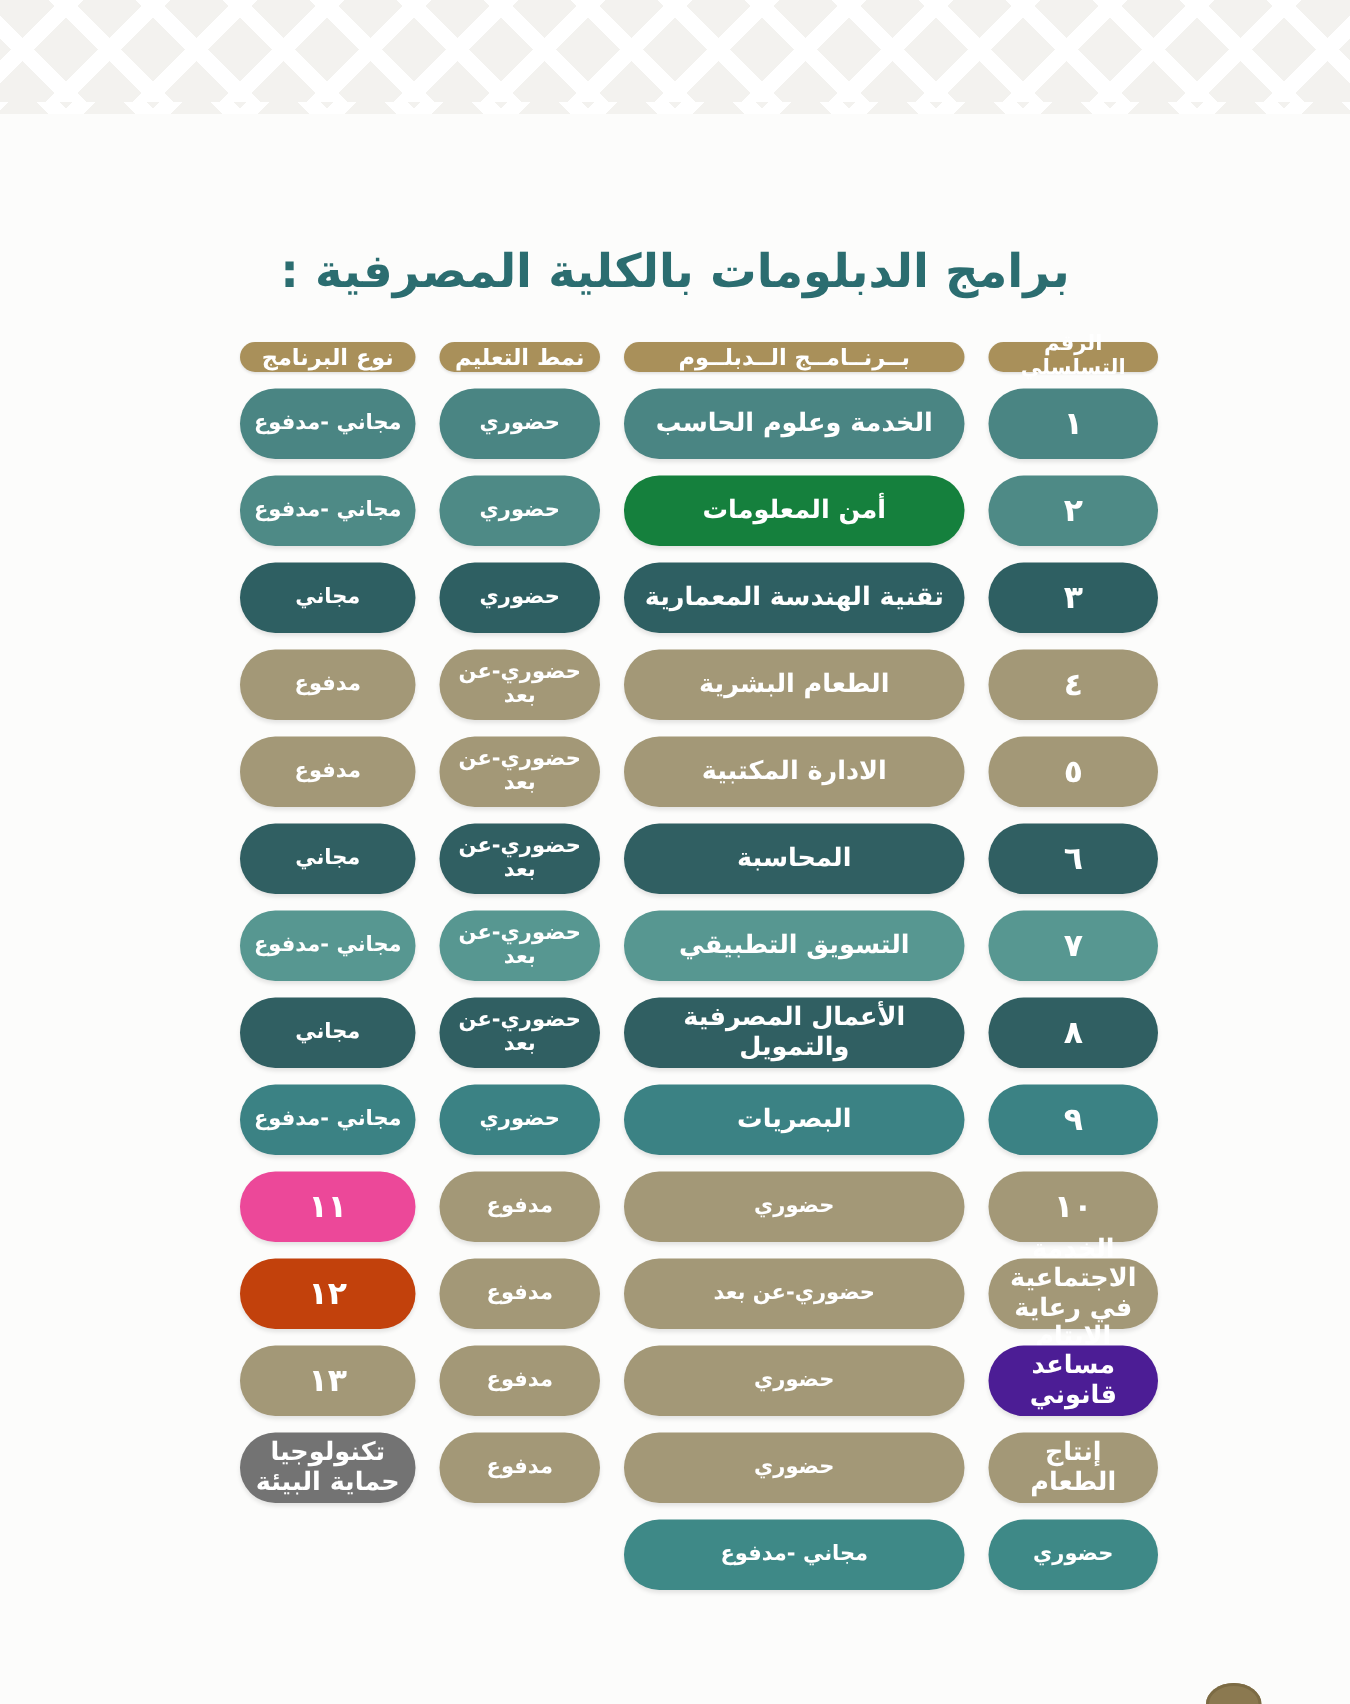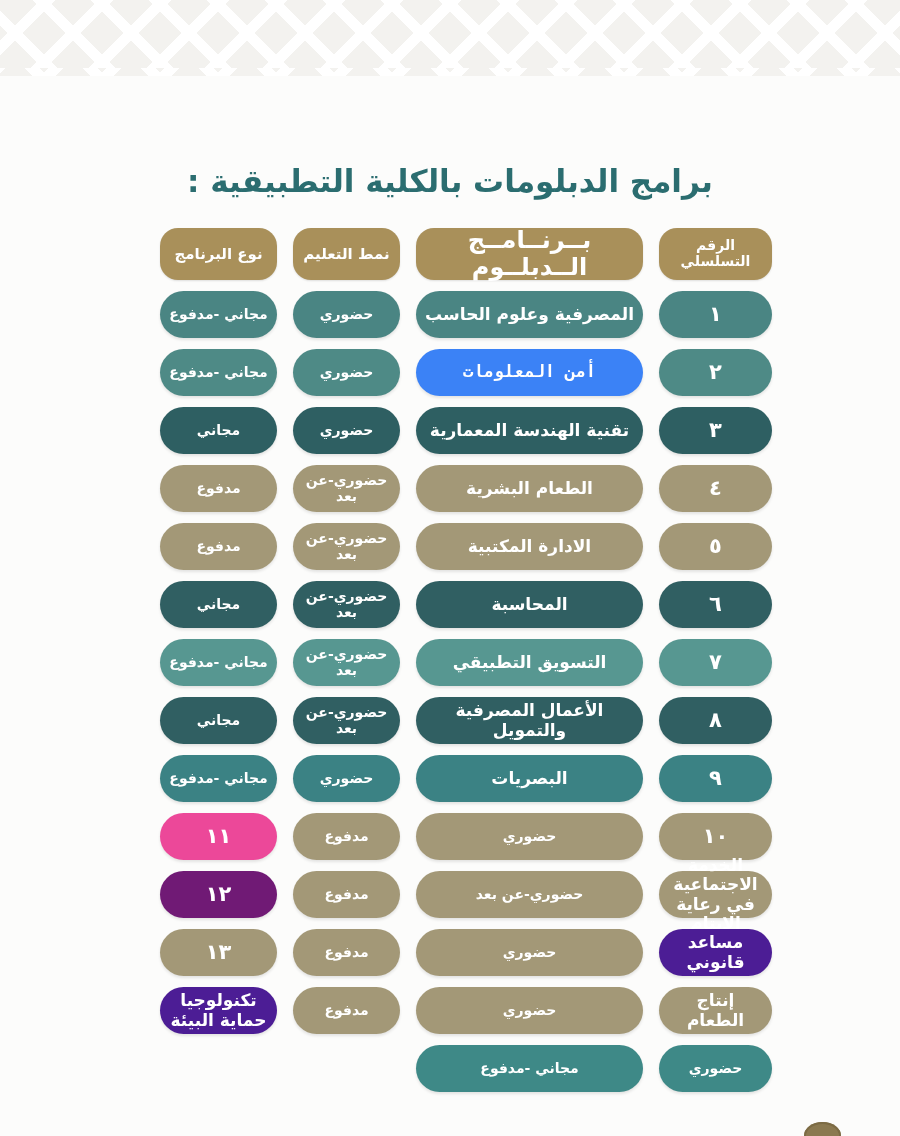--- a/index.html
+++ b/index.html
@@ -40,56 +40,56 @@
     border-radius:24px;
     height:47px;
     display:flex;align-items:center;justify-content:center;
     text-align:center;
     direction:rtl;
     font-weight:bold;
     box-shadow:0 2px 3px rgba(0,0,0,0.10);
     padding:0 8px;box-sizing:border-box;
     line-height:1.12;
   }
-  .pill.hdr{height:52px;border-radius:18px;box-shadow:0 1px 2px rgba(0,0,0,0.12);}
+  .pill.hdr{height:20px;border-radius:18px;box-shadow:0 1px 2px rgba(0,0,0,0.12);}
   .hdr-serial{font-size:14px;}
-  .hdr-program{font-size:24px;height:42px;border-radius:21px;}
+  .hdr-program{font-size:15px;height:42px;border-radius:21px;}
   .hdr-mode{font-size:15px;}
   .hdr-type{font-size:15px;}
   .c-serial{font-size:21px;}
   .c-program{font-size:17px;}
   .c-mode{font-size:14px;}
   .c-type{font-size:14px;}
   
   .bottom-dot{
     position:absolute;top:1122px;left:804px;
     width:37px;height:28px;border-radius:50%;
     background:#8b7950;
     box-shadow:inset 0 0 0 2px #7c6b44;
   }
 </style>
 </head>
 <body>
 
 <div class="banner"></div>
 
-<h1 class="title" style="color: rgb(43, 109, 112);">برامج الدبلومات بالكلية التطبيقية :</h1>
+<h1 class="title" style="color: rgb(43, 109, 112);">برامج الدبلومات بالكلية المصرفية :</h1>
 
 <div class="table">
   <div class="pill hdr hdr-serial" style="background: rgb(169, 144, 90);">الرقم التسلسلي</div>
   <div class="pill hdr hdr-program" style="background: rgb(169, 144, 90);">بــرنــامــج الــدبلــوم</div>
   <div class="pill hdr hdr-mode" style="background: rgb(169, 144, 90);">نمط التعليم</div>
   <div class="pill hdr hdr-type" style="background: rgb(169, 144, 90);">نوع البرنامج</div>
 
 <div class="pill c-serial" style="background: rgb(74, 133, 131);">١</div>
-    <div class="pill c-program" style="background: rgb(74, 133, 131);">المصرفية وعلوم الحاسب</div>
+    <div class="pill c-program" style="background: rgb(74, 133, 131);">الخدمة وعلوم الحاسب</div>
     <div class="pill c-mode" style="background: rgb(74, 133, 131);">حضوري</div>
     <div class="pill c-type" style="background: rgb(74, 133, 131);">مجاني -مدفوع</div>
     <div class="pill c-serial" style="background: rgb(78, 138, 134);">٢</div>
-    <div class="pill c-program" style="background: #3b82f6; font-family: Liberation Mono, monospace;">أمن المعلومات</div>
+    <div class="pill c-program" style="background: #15803d;">أمن المعلومات</div>
     <div class="pill c-mode" style="background: rgb(78, 138, 134);">حضوري</div>
     <div class="pill c-type" style="background: rgb(78, 138, 134);">مجاني -مدفوع</div>
     <div class="pill c-serial" style="background: rgb(46, 95, 98);">٣</div>
     <div class="pill c-program" style="background: rgb(46, 95, 98);">تقنية الهندسة المعمارية</div>
     <div class="pill c-mode" style="background: rgb(46, 95, 98);">حضوري</div>
     <div class="pill c-type" style="background: rgb(46, 95, 98);">مجاني</div>
     <div class="pill c-serial" style="background: rgb(163, 152, 119);">٤</div>
     <div class="pill c-program" style="background: rgb(163, 152, 119);">الطعام البشرية</div>
     <div class="pill c-mode" style="background: rgb(163, 152, 119);">حضوري-عن بعد</div>
     <div class="pill c-type" style="background: rgb(163, 152, 119);">مدفوع</div>
@@ -113,26 +113,26 @@
     <div class="pill c-program" style="background: rgb(59, 130, 132);">البصريات</div>
     <div class="pill c-mode" style="background: rgb(59, 130, 132);">حضوري</div>
     <div class="pill c-type" style="background: rgb(59, 130, 132);">مجاني -مدفوع</div>
     <div class="pill c-serial" style="background: rgb(163, 152, 119);">١٠</div>
     <div class="pill c-mode" style="background: rgb(163, 152, 119);">حضوري</div>
     <div class="pill c-type" style="background: rgb(163, 152, 119);">مدفوع</div>
     <div class="pill c-serial" style="background: #ec4899;">١١</div>
     <div class="pill c-program" style="background: rgb(163, 152, 119);">الخدمة الاجتماعية في رعاية الايتام</div>
     <div class="pill c-mode" style="background: rgb(163, 152, 119);">حضوري-عن بعد</div>
     <div class="pill c-type" style="background: rgb(163, 152, 119);">مدفوع</div>
-    <div class="pill c-serial" style="background: #701a75;">١٢</div>
+    <div class="pill c-serial" style="background: #c2410c;">١٢</div>
     <div class="pill c-program" style="background: #4c1d95;">مساعد قانوني</div>
     <div class="pill c-mode" style="background: rgb(163, 152, 119);">حضوري</div>
     <div class="pill c-type" style="background: rgb(163, 152, 119);">مدفوع</div>
     <div class="pill c-serial" style="background: rgb(163, 152, 119);">١٣</div>
     <div class="pill c-program" style="background: rgb(163, 152, 119);">إنتاج الطعام</div>
     <div class="pill c-mode" style="background: rgb(163, 152, 119);">حضوري</div>
     <div class="pill c-type" style="background: rgb(163, 152, 119);">مدفوع</div>
-    <div class="pill c-program" style="background: #4c1d95;">تكنولوجيا حماية البيئة</div>
+    <div class="pill c-program" style="background: #737373;">تكنولوجيا حماية البيئة</div>
     <div class="pill c-mode" style="background: rgb(62, 137, 135);">حضوري</div>
     <div class="pill c-type" style="background: rgb(62, 137, 135);">مجاني -مدفوع</div>
   </div>
 
 <div class="bottom-dot"></div>
 
 </body></html>

